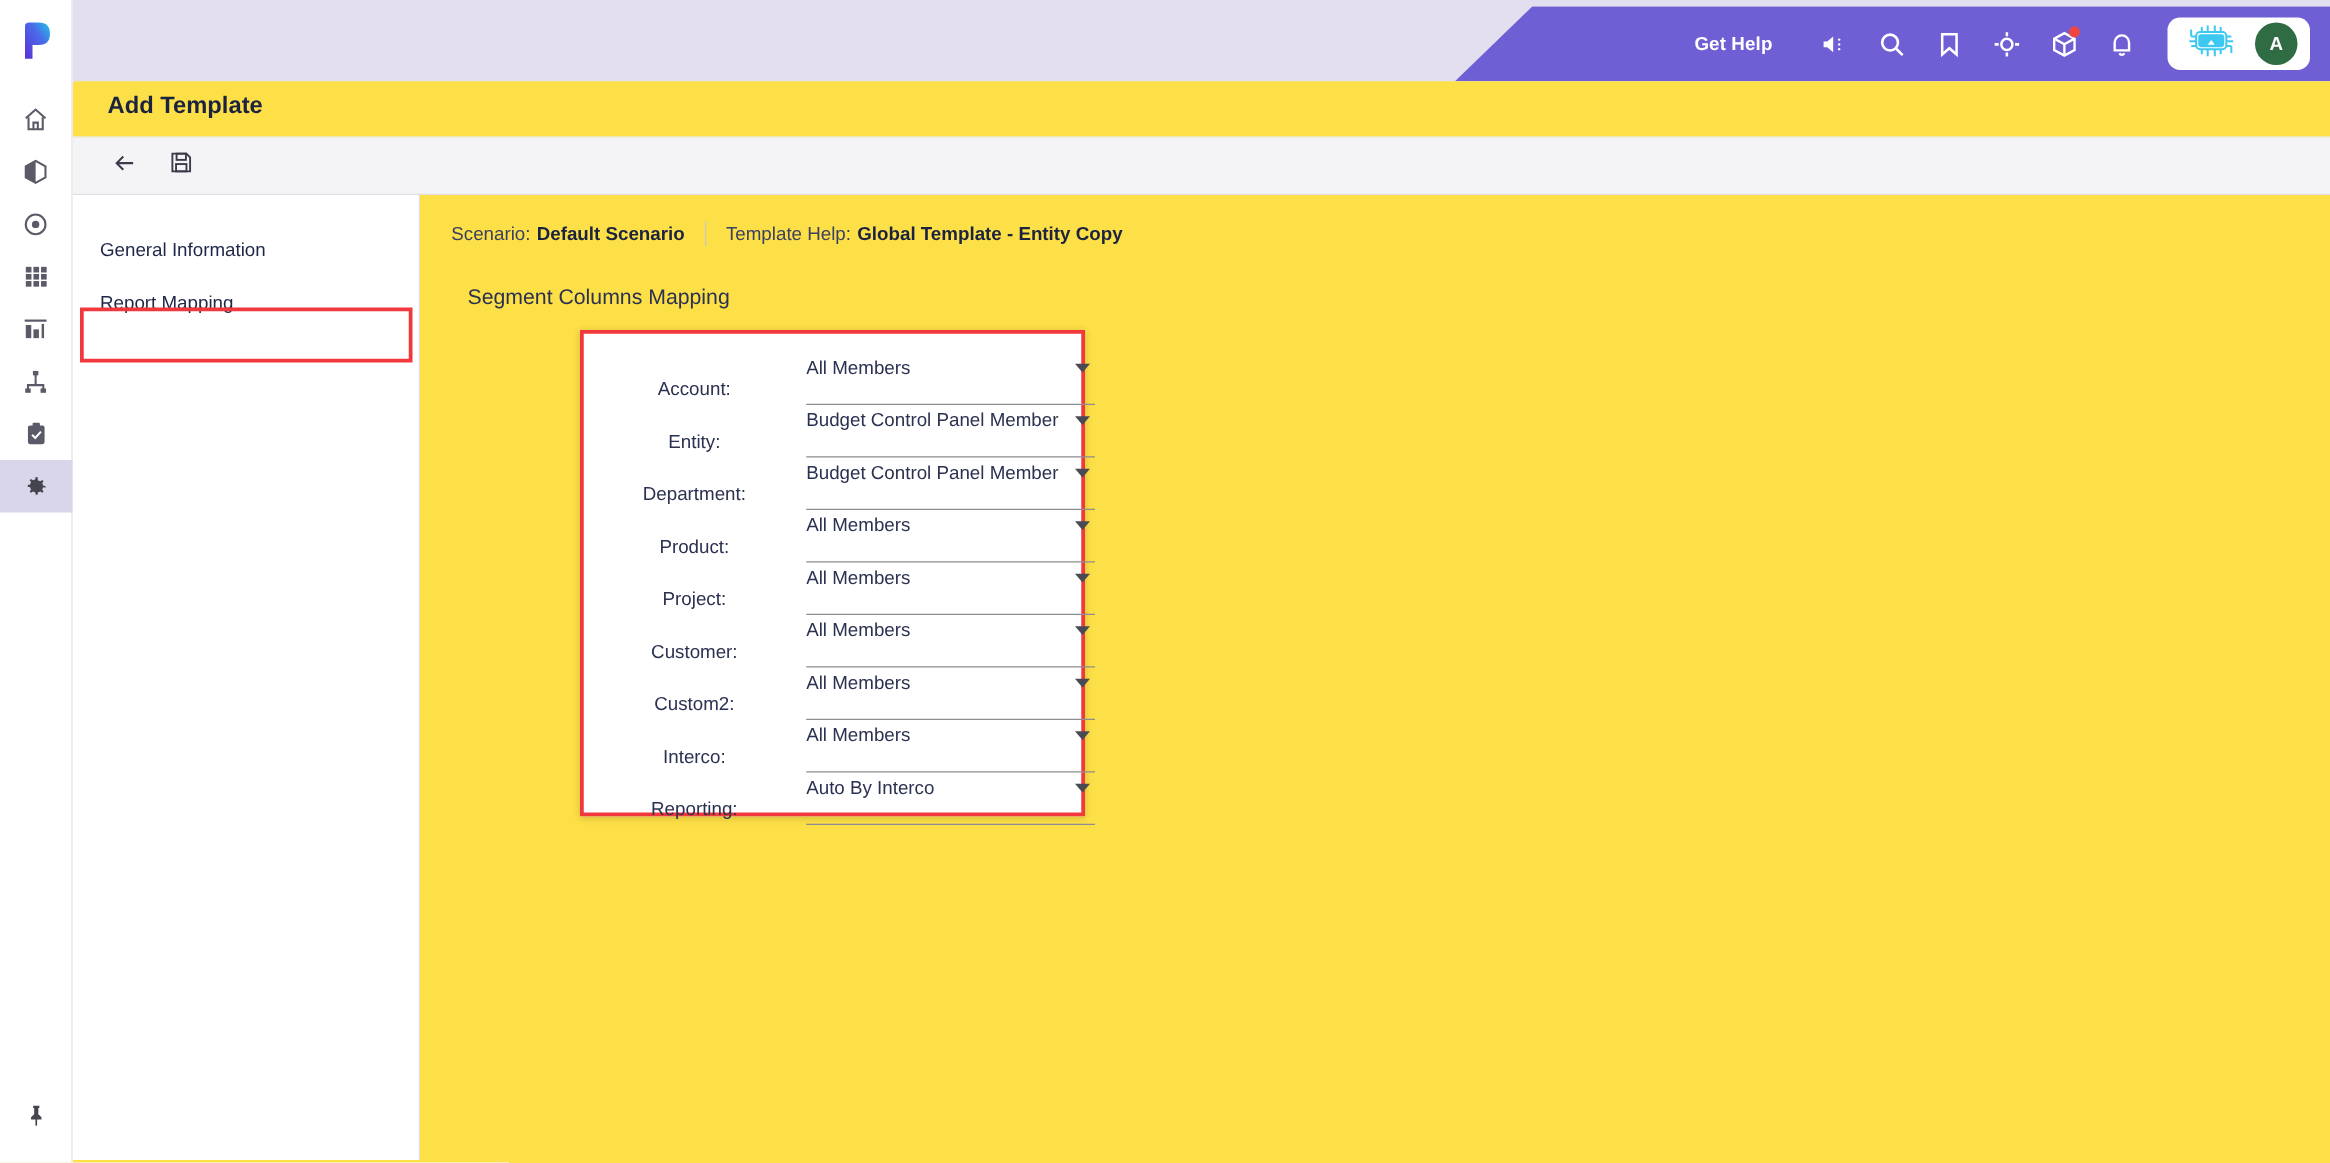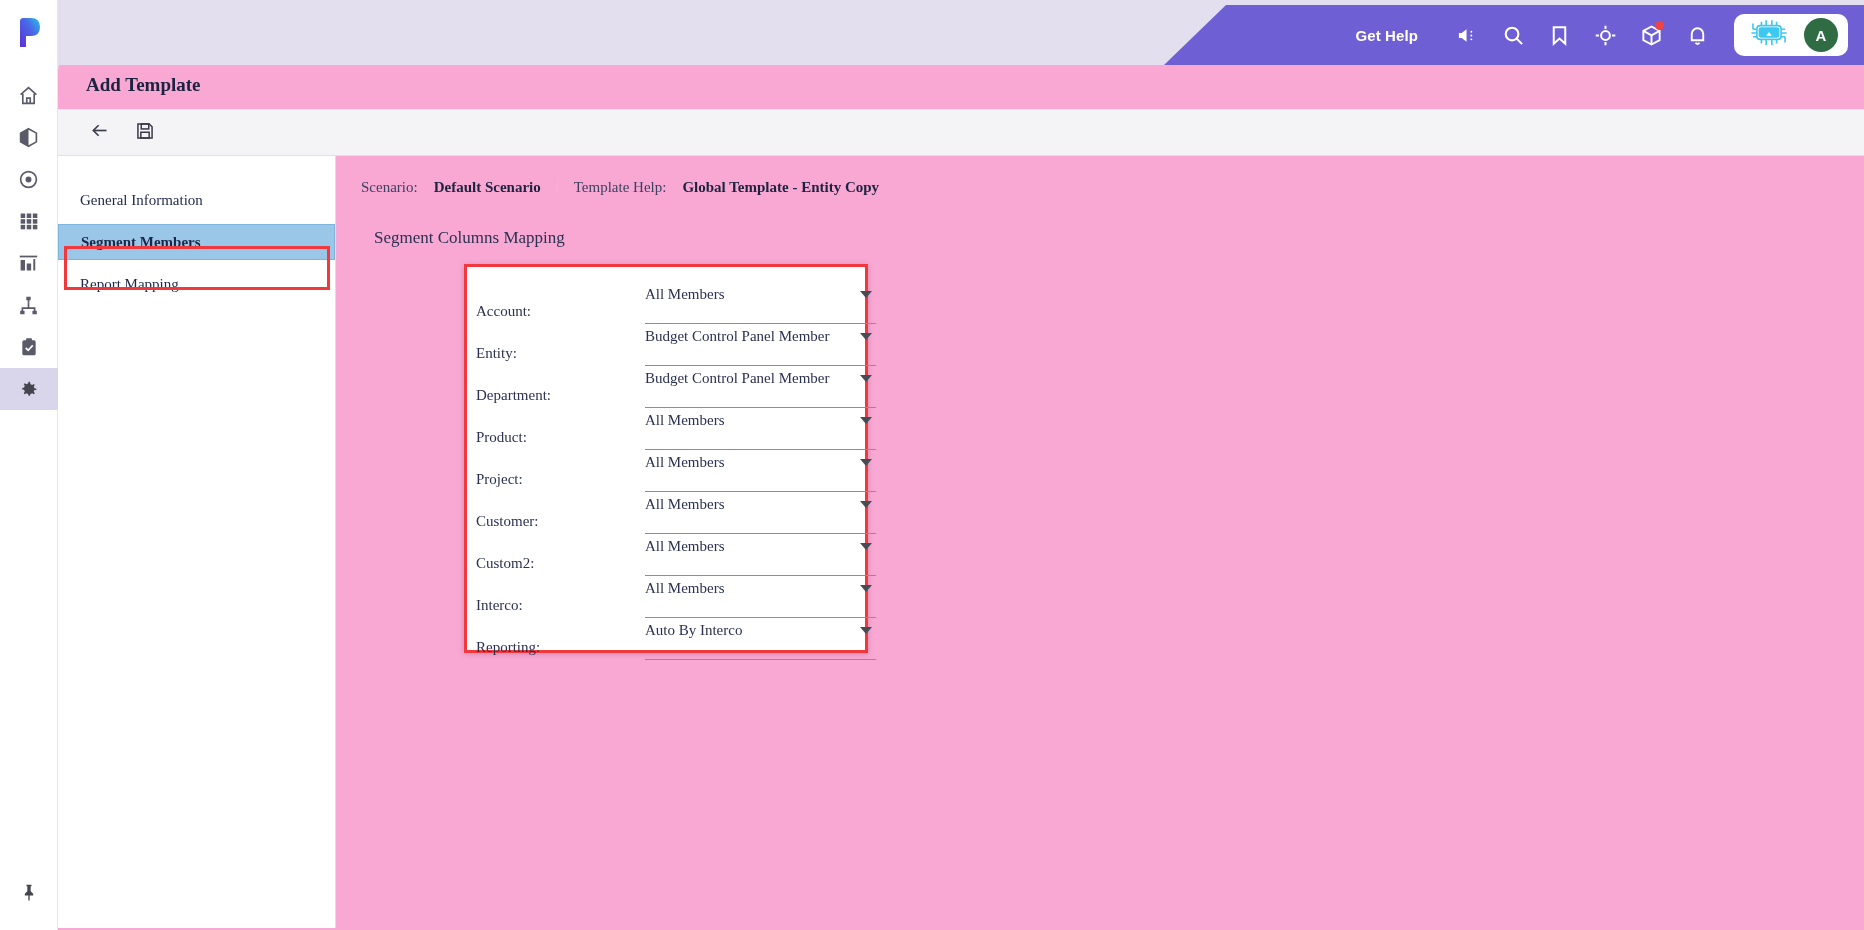--- a/index.html
+++ b/index.html
@@ -70,23 +70,22 @@
     width: 34px; height: 34px; border-radius: 50%;
     background:#2f6b43; color:#fff;
     display:flex; align-items:center; justify-content:center;
     font-size:15px; font-weight:bold;
   }
 
   
   .page {
     position: absolute; left: 58px; top: 60px;
     width: 1806px; height: 870px;
-    background: #f9a8d4;
+    background: #fde047;
     border-top-left-radius: 10px;
-    font-family: Liberation Serif, serif;
   }
   .page-title {
     height: 50px; display:flex; align-items:center;
     padding-left: 28px;
     font-size: 19px; font-weight: bold; color:#1b2340;
     border-bottom: 1px solid #e8e8ed;
   }
   .toolbar {
     height: 46px; background:#f4f4f6;
     border-bottom: 1px solid #e0e0e6;
@@ -117,21 +116,21 @@
     width: 266px; height: 44px;
     border: 3px solid #f0383d; pointer-events:none;
   }
 
   .content-col { flex:1; padding-left: 20px; padding-top: 18px; position:relative;}
   .meta-row {
     display:flex; align-items:center; font-size:15px; color:#1e2748;
     padding-left: 5px; height: 26px;
   }
   .meta-label { color:#3b4160;text-align:right; }
-  .meta-value { font-weight:bold; color:#1b2340; margin-left:16px;}
+  .meta-value { font-weight:bold; color:#1b2340; margin-left:5px;}
   .meta-sep {
     display:inline-block; width:1px; height:20px; background:#c7c7d0;
     margin: 0 16px;
   }
   .section-title {
     font-size: 17px; color:#2b3150; margin-top: 28px; padding-left: 18px;
   }
 
   
   .form-wrap { position: relative; margin-top: 16px; }
@@ -145,21 +144,21 @@
   .form-fields {
     position: relative; padding-top: 18px; padding-left: 108px;
     width: 520px;
   }
   .field-row {
     display:flex; align-items:flex-end;
     height: 42px; position: relative;
     padding-left: 12px;
   }
   .field-label {
-    width: 182px; text-align: left;
+    width: 182px; text-align: center;
     font-size: 15px; color:#2b3150;
     padding-right: 10px; padding-bottom: 4px;
     white-space: nowrap;
   }
   .field-ctl {
     width: 250px; position:relative;
     border-bottom: 1px solid #8d8d93;
     padding-bottom: 20px;
     display:flex; align-items:center;
   }
@@ -381,23 +380,20 @@
         </span>
       </div>
     </div>
 
     <div class="body-split">
 
       <div class="nav-col">
         <div class="nav-item">
           <span>General Information</span>
         </div>
-        <div class="nav-item selected">
-          <span>Segment Members</span>
-        </div>
         <div class="nav-item">
           <span>Report Mapping</span>
         </div>
         <div class="nav-outline"></div>
       </div>
 
       <div class="content-col">
         <div class="meta-row">
           <span class="meta-label">Scenario:</span>
           <span class="meta-value">Default Scenario</span>

